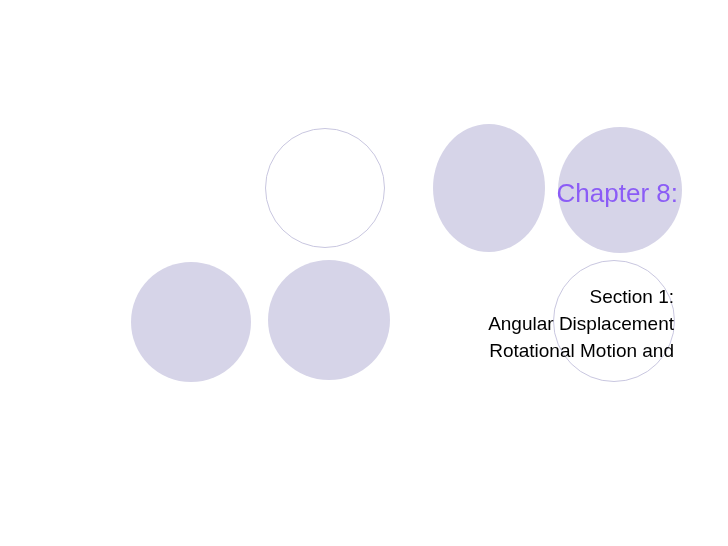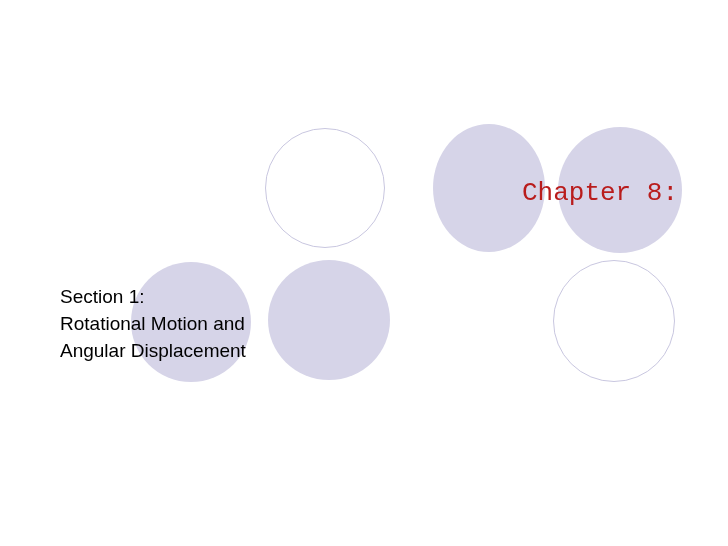--- a/index.html
+++ b/index.html
@@ -38,37 +38,36 @@
   #circle-fill-bot-mid   { left: 268px; top: 260px; width: 122px; height: 120px; }
   #circle-outline-bottom { left: 553px; top: 260px; width: 122px; height: 122px; }
 
   
   #title-block {
     position: absolute;
     left: 60px;
     top: 176px;
     width: 618px;
     text-align: right;
-    color: #b91c1c;
+    color: #8b5cf6;
     font-size: 26px;
     line-height: 34px;
     letter-spacing: 0px;
-    font-family: Liberation Mono, monospace;
   }
   #title-block .title-line {
     display: block;
     white-space: nowrap;
   }
 
   #subtitle-block {
     position: absolute;
     left: 60px;
     top: 283px;
     width: 614px;
-    text-align: left;
+    text-align: right;
     color: #000000;
     font-size: 19px;
     line-height: 27px;
   }
   #subtitle-block .subtitle-line {
     display: block;
     white-space: nowrap;
   }
 </style>
 </head>
@@ -82,17 +81,17 @@
   <div class="deco-circle filled" id="circle-fill-bot-left"></div>
   <div class="deco-circle filled" id="circle-fill-bot-mid"></div>
   <div class="deco-circle outlined" id="circle-outline-bottom"></div>
 
   <div id="title-block">
     <span class="title-line">Chapter 8:</span>
   </div>
 
   <div id="subtitle-block">
     <span class="subtitle-line">Section 1:</span>
+    <span class="subtitle-line">Angular Displacement</span>
     <span class="subtitle-line">Rotational Motion and</span>
-    <span class="subtitle-line">Angular Displacement</span>
   </div>
 
 </div>
 
 </body></html>

